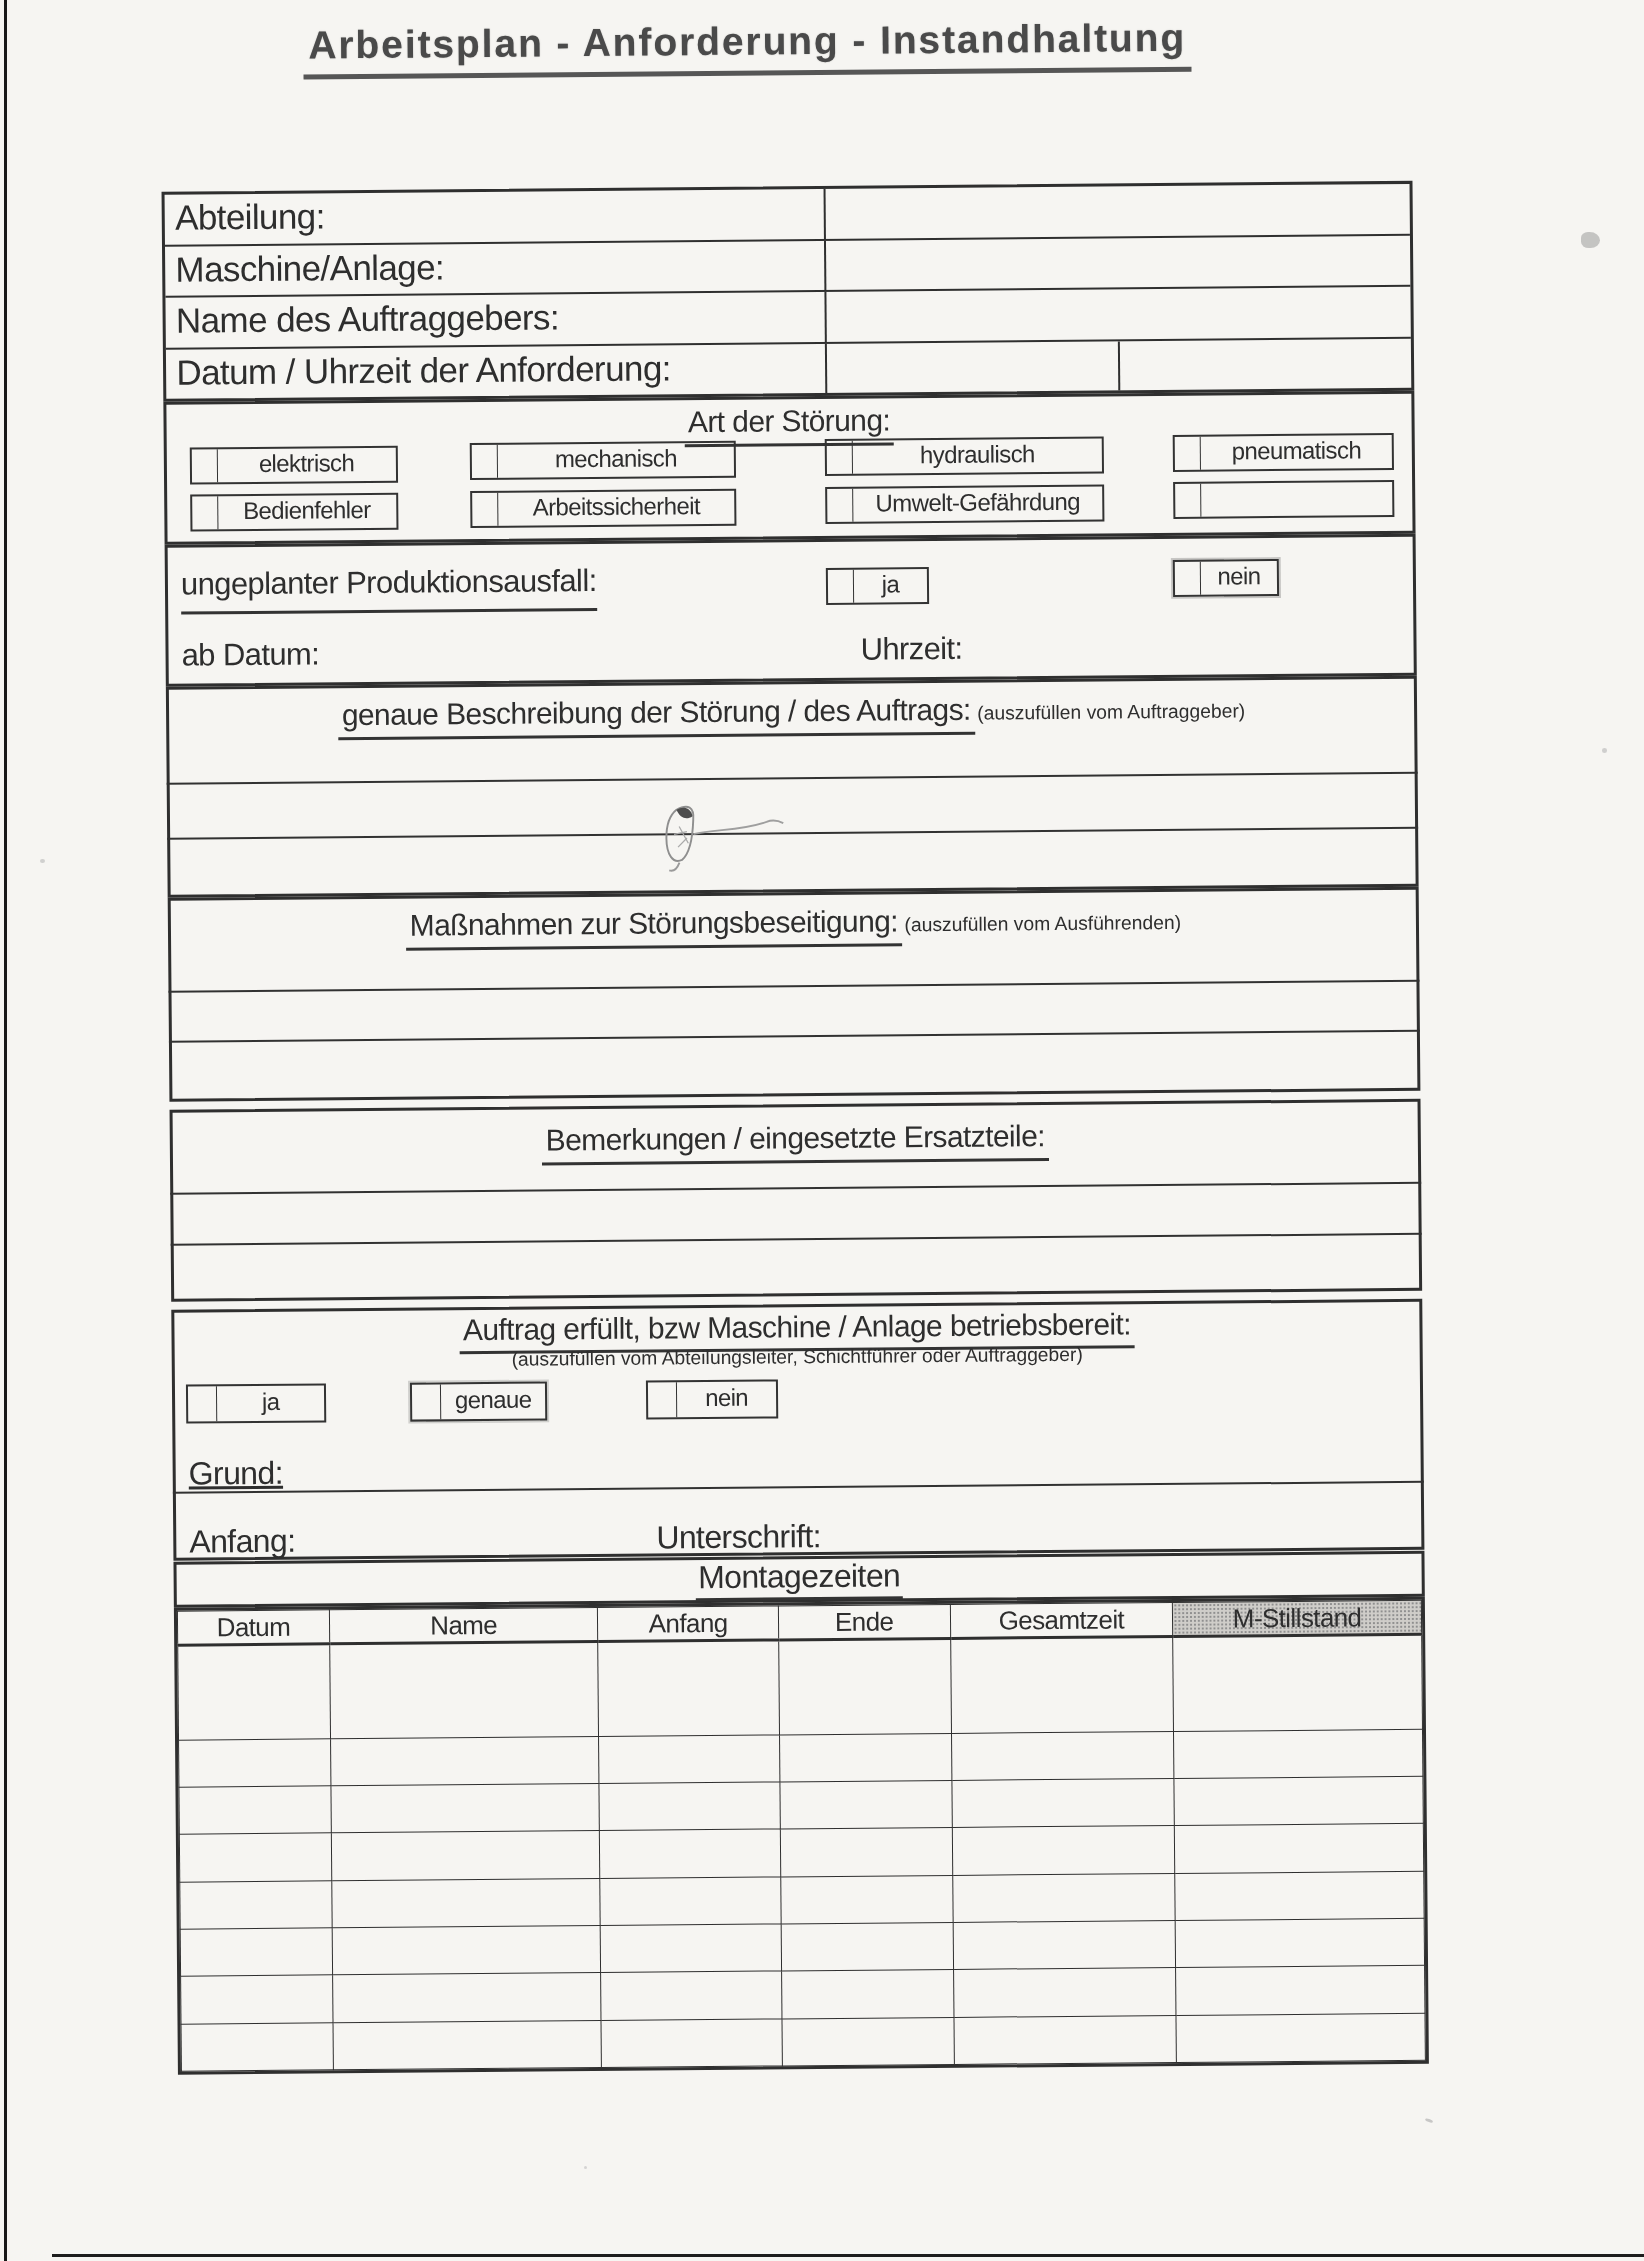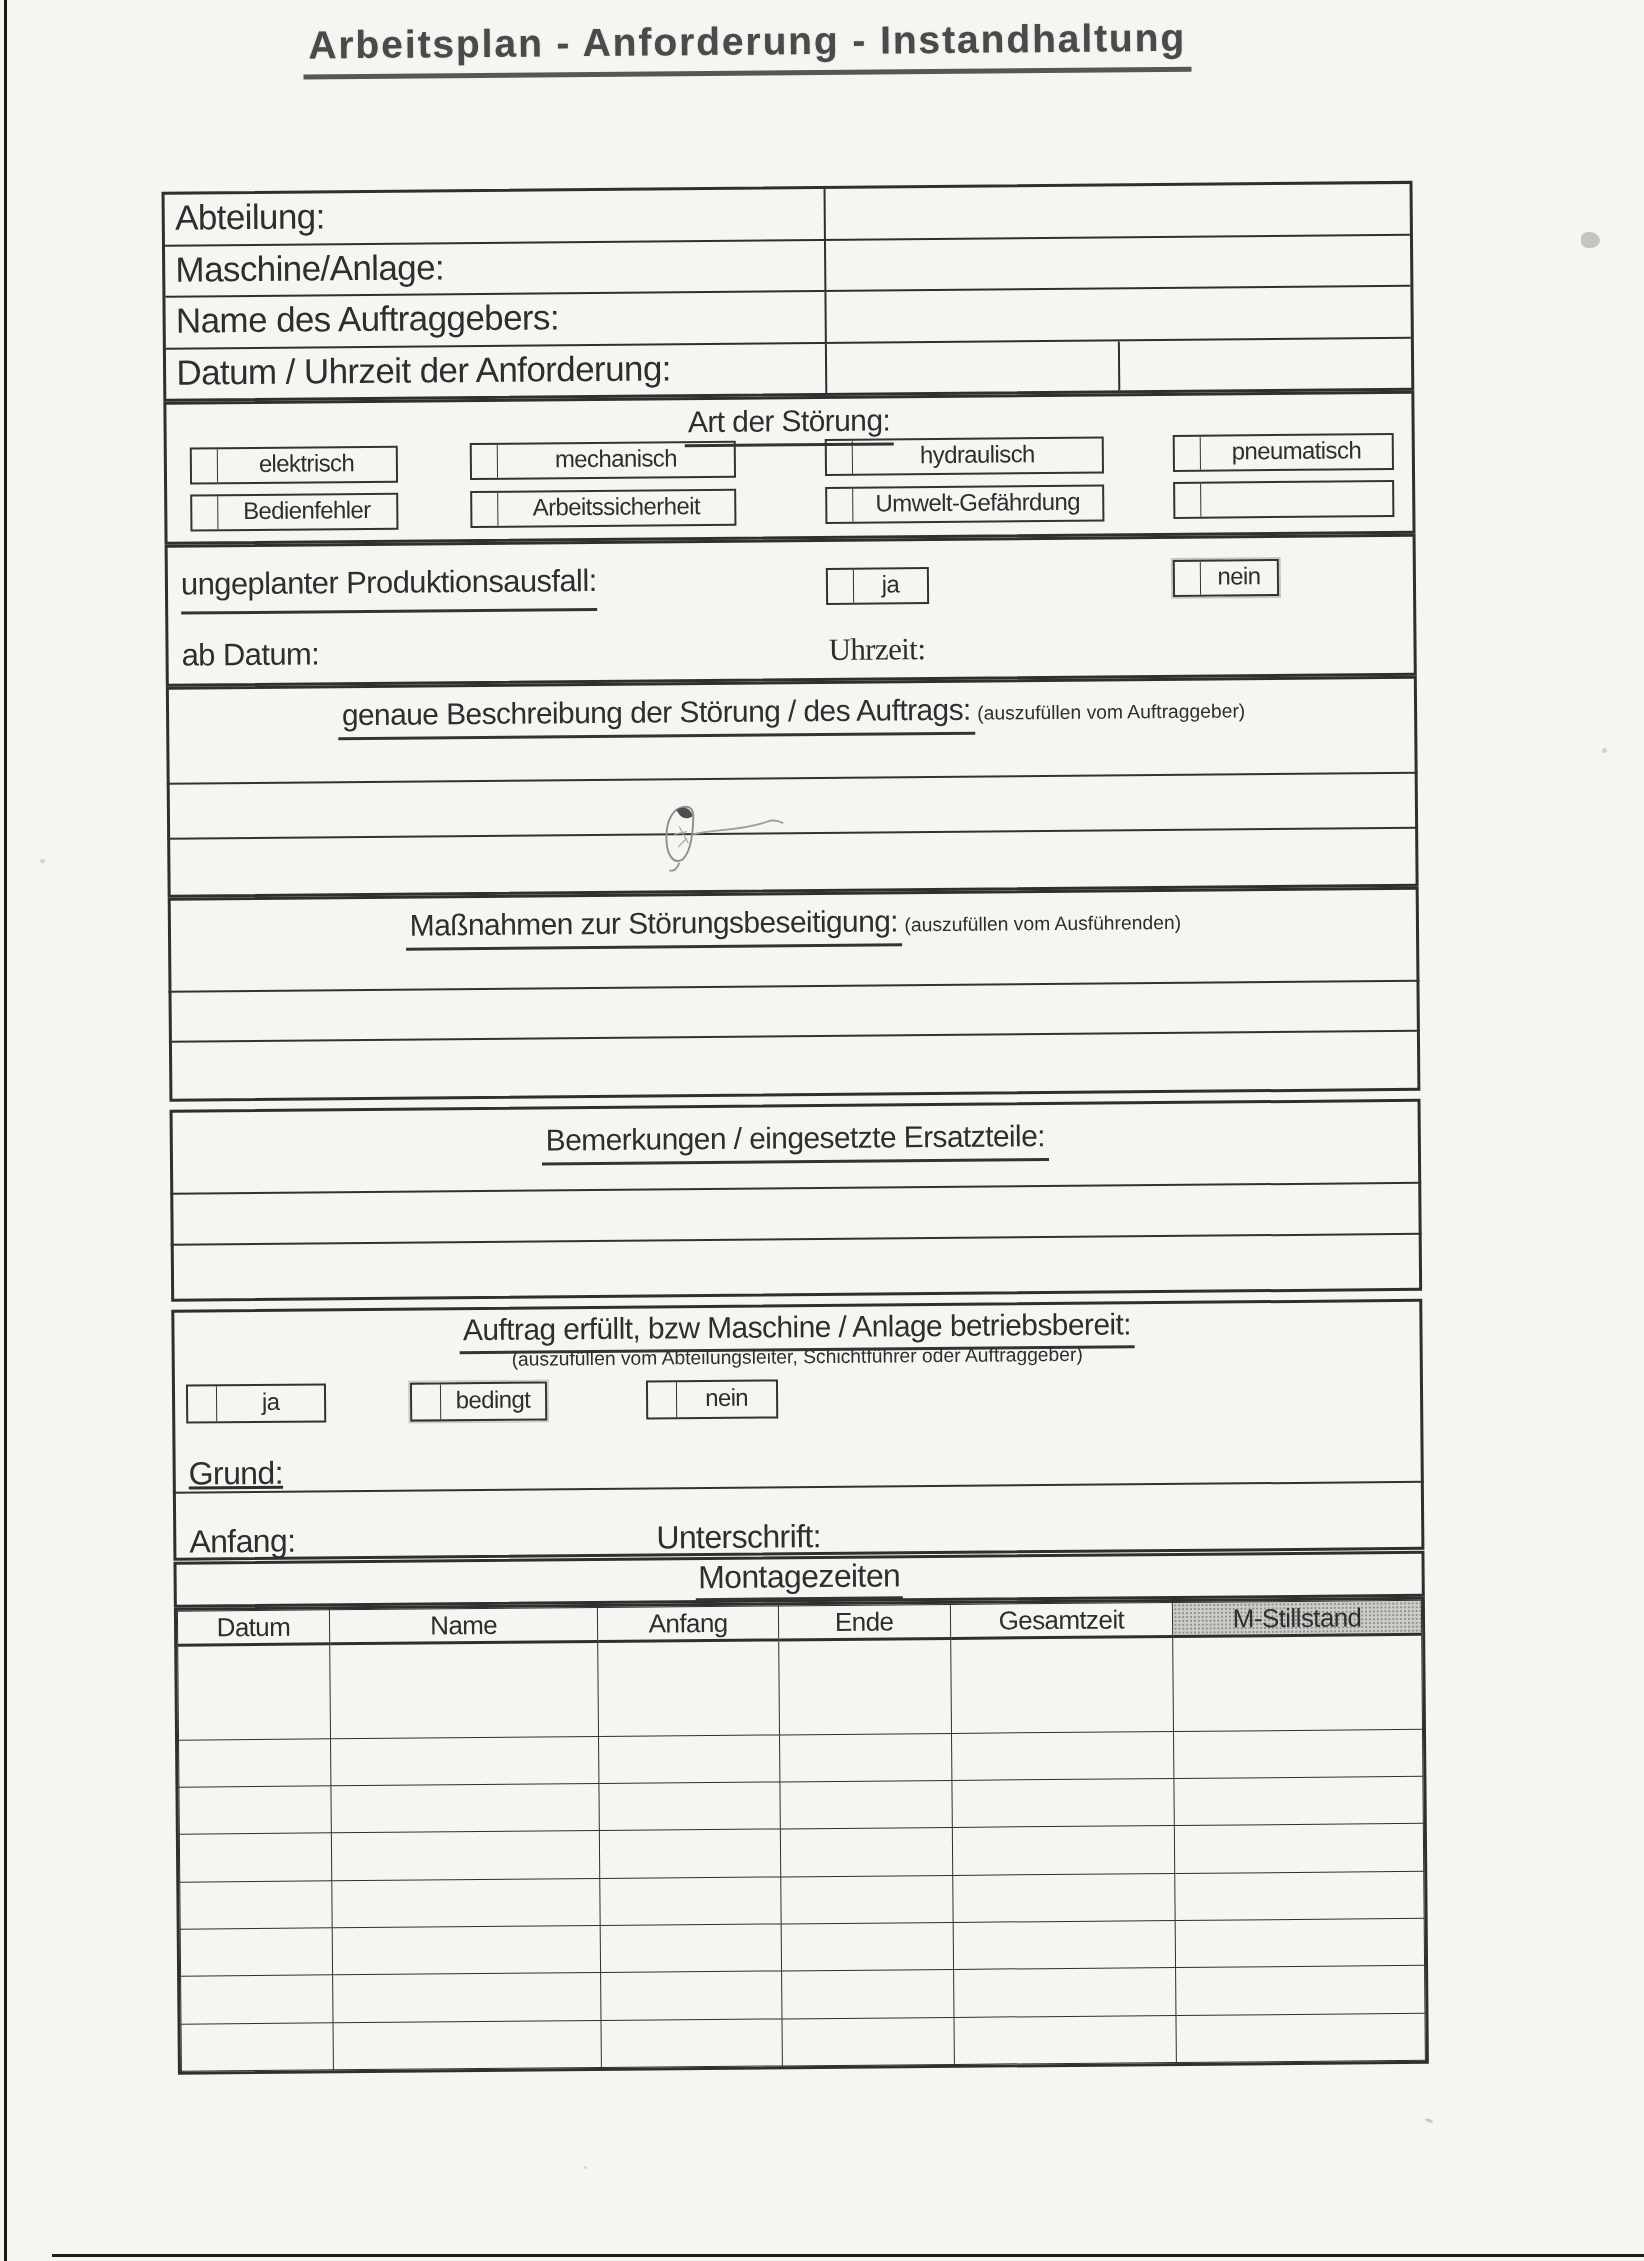--- a/index.html
+++ b/index.html
@@ -78,21 +78,21 @@
   
   #secC{top:353px;height:142px;}
   .c-label{
     position:absolute;left:13px;top:19.3px;font-size:31px;letter-spacing:-0.6px;
     border-bottom:3.2px solid #333;padding-bottom:9px;
   }
   #optCja{left:658px;top:26px;width:103px;height:37px;}
   #optCnein{left:1005px;top:20.6px;width:106px;height:37px;box-shadow:0 0 0 1.9px rgba(60,60,60,.25);}
   .c-sub{position:absolute;font-size:31px;letter-spacing:-0.6px;}
   #c-abdatum{left:13px;top:90px;}
-  #c-uhrzeit{left:660px;top:90px;font-family:Liberation Serif, serif;}
+  #c-uhrzeit{left:692px;top:90px;}
 
   
   #secD{top:495px;height:211px;}
   #secD .sec-head{top:10.3px;}
   #secE{top:706px;height:204px;}
   #secE .sec-head{top:10.3px;}
   #secF{top:918px;height:192px;}
   #secF .sec-head{top:14px;}
   .rule{position:absolute;left:-3.2px;right:-3.2px;height:0;border-top:2.6px solid #323232;}
   #d-rule1{top:93px;} #d-rule2{top:148px;}
@@ -265,21 +265,21 @@
         <div class="sec-head">
           <span class="h">Auftrag erfüllt, bzw Maschine / Anlage betriebsbereit:</span>
         </div>
         <div class="g-note">(auszufüllen vom Abteilungsleiter, Schichtführer oder Auftraggeber)</div>
         <div class="opt opt-g" id="optGja">
           <div class="cb"></div>
           <div class="ol">ja</div>
         </div>
         <div class="opt opt-g" id="optGbedingt">
           <div class="cb"></div>
-          <div class="ol">bedingt</div>
+          <div class="ol">genaue</div>
         </div>
         <div class="opt opt-g" id="optGnein">
           <div class="cb"></div>
           <div class="ol">nein</div>
         </div>
         <div class="g-label" id="g-grund">Grund:</div>
         <div class="rule" id="g-rule"></div>
         <div class="g-label" id="g-datum">Anfang:</div>
         <div class="g-label" id="g-unterschrift">Unterschrift:</div>
       </div>

